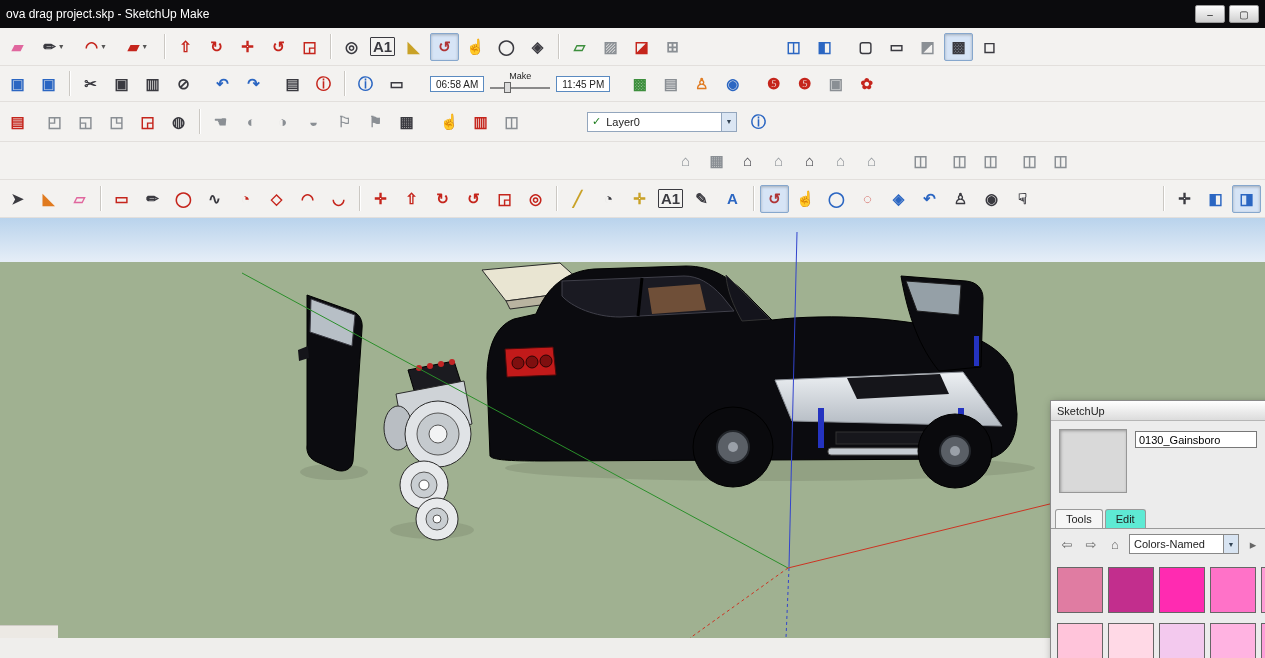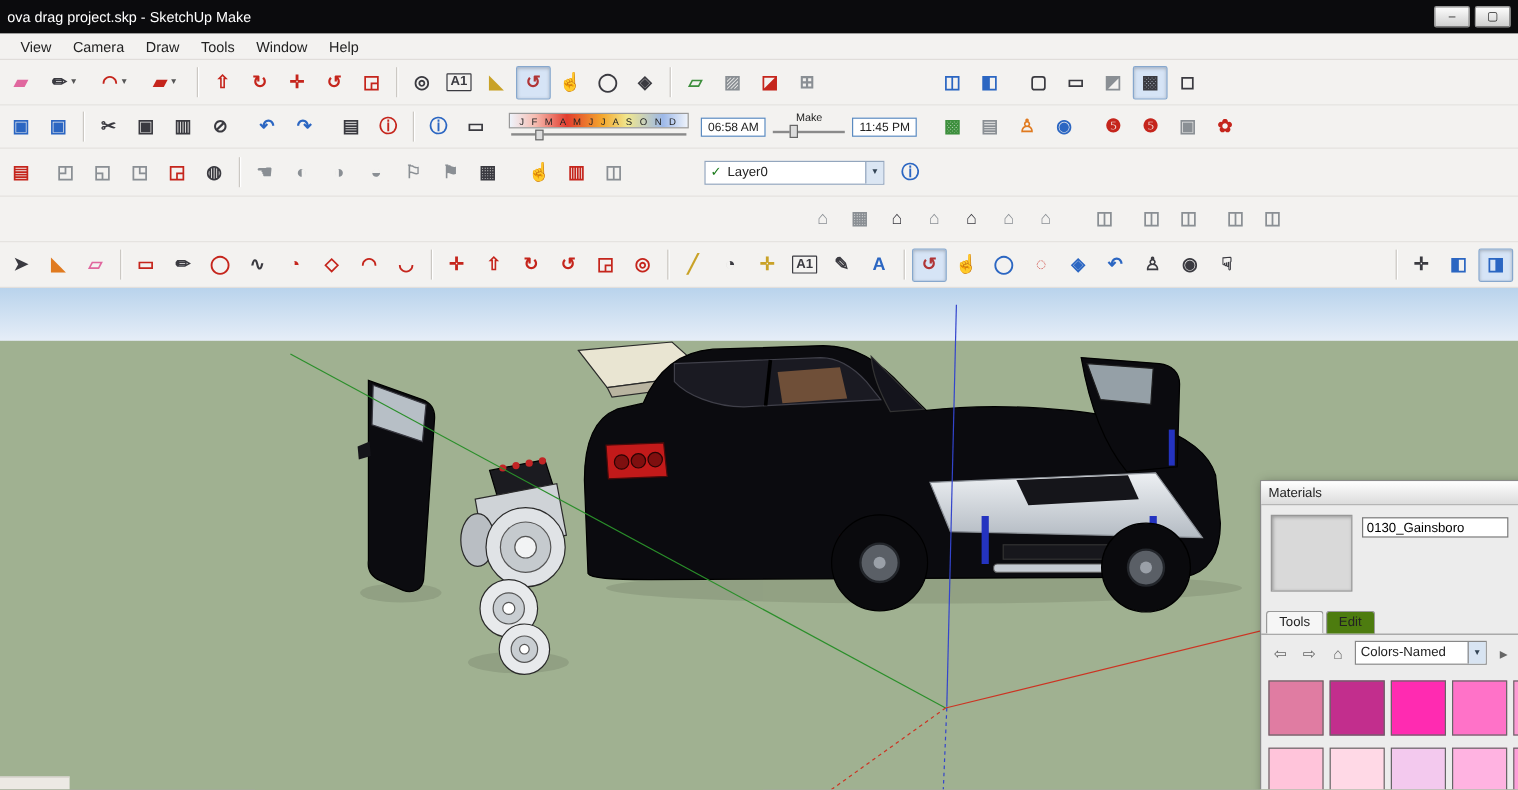--- a/index.html
+++ b/index.html
@@ -14,21 +14,21 @@
 
   
   .menubar{height:22px;background:#f3f2f0;display:flex;align-items:center;font-size:12px;color:#222;border-bottom:1px solid #e0ddda;padding-left:8px;}
   .menu-item{padding:0 9px;height:100%;display:flex;align-items:center;}
 
   
   .tb-row{display:flex;align-items:center;background:#f3f2f0;border-bottom:1px solid #e2dfdc;padding:0 2px;overflow:hidden;}
   .r0{height:38px}.r1{height:36px}.r2{height:40px}.r3{height:38px}.r4{height:38px}
   .tb-btn{min-width:29px;height:28px;display:flex;align-items:center;justify-content:center;border:1px solid transparent;border-radius:2px;margin:0 1px;flex:0 0 auto;}
   .tb-btn .glyph{font-size:15px;font-weight:600;line-height:1;}
-  .tb-btn.small .glyph{font-size:11px;font-weight:700;border:1px solid currentColor;padding:1px 2px;border-radius:1px;}
+  .tb-btn.small .glyph{font-size:15px;font-weight:700;border:1px solid currentColor;padding:1px 2px;border-radius:1px;}
   .tb-btn.has-dd{min-width:40px;}
   .tb-btn .dd{font-size:7px;color:#555;margin-left:2px;}
   .tb-btn.pressed{background:#d6e4f6;border-color:#86a7cd;box-shadow:inset 0 1px 3px rgba(0,0,0,.25);}
   .tb-sep{width:1px;height:25px;background:#cbc8c3;box-shadow:1px 0 0 #fff;margin:0 5px;flex:0 0 auto;}
   .tb-gap{flex:0 0 auto;height:1px;}
   .c-ink{color:var(--col-ink)}.c-red{color:var(--col-red)}.c-blue{color:var(--col-blue)}
   .c-green{color:var(--col-green)}.c-yellow{color:var(--col-yellow)}.c-gray{color:var(--col-gray)}
   .c-orange{color:var(--col-orange)}.c-pink{color:var(--col-pink)}.c-orbit{color:var(--col-orbit)}
 
   
@@ -55,21 +55,21 @@
   .viewport svg{display:block;}
   .status-stub{position:absolute;left:0;bottom:0;width:58px;height:13px;background:#ece9e4;border-top:1px solid #cfccc6;}
 
   
   .materials-panel{position:absolute;left:1050px;top:400px;width:240px;height:292px;border:1px solid #8a8a8a;background:#ececec;box-shadow:2px 2px 8px rgba(0,0,0,.35);z-index:5;font-size:11px;color:#222;}
   .mp-header{height:20px;background:linear-gradient(#ffffff,#dcdcdc);border-bottom:1px solid #b5b5b5;display:flex;align-items:center;padding:0 6px;}
   .mp-top{height:84px;position:relative;}
   .mp-preview{position:absolute;left:8px;top:8px;width:68px;height:64px;background:#d9d9d9;border:1px solid #979797;box-shadow:inset 1px 1px 3px rgba(0,0,0,.3);}
   .mp-name{position:absolute;left:84px;top:10px;width:122px;height:17px;border:1px solid #777;font-size:11px;padding:0 3px;font-family:"Liberation Sans",sans-serif;}
   .mp-tabs{height:24px;display:flex;align-items:flex-end;border-bottom:1px solid #9a9a9a;padding:0 4px;position:relative;}
-  .mp-tab{padding:3px 10px;border:1px solid #9a9a9a;border-bottom:none;background:#4d7c0f;border-radius:3px 3px 0 0;margin-right:2px;}
+  .mp-tab{padding:3px 10px;border:1px solid #9a9a9a;border-bottom:none;background:#5eead4;border-radius:3px 3px 0 0;margin-right:2px;}
   .mp-tab.active{background:#f6f6f6;}
   .mp-nav{height:30px;display:flex;align-items:center;gap:4px;padding:0 6px;}
   .mp-nav-btn{width:20px;height:20px;display:flex;align-items:center;justify-content:center;font-size:13px;color:#666;}
   .mp-combo{height:20px;background:#fff;border:1px solid #888;display:flex;align-items:center;padding-left:4px;width:110px;}
   .mp-combo .combo-arrow{margin-left:auto;width:15px;height:18px;background:#d8e4f2;border-left:1px solid #888;display:flex;align-items:center;justify-content:center;font-size:7px;color:#345;}
   .mp-swatches{padding:8px 6px;display:grid;grid-template-columns:repeat(5,46px);gap:10px 5px;}
   .swatch{width:46px;height:46px;border:1px solid #666;}
 </style>
 </head>
 <body>
@@ -81,28 +81,20 @@
     <div class="win-btns">
       <div class="win-btn">
           <span>–</span>
         </div>
       <div class="win-btn">
           <span>▢</span>
         </div>
     </div>
   </div>
 
-  <div class="menubar">
-      <div class="menu-item">View</div>
-      <div class="menu-item">Camera</div>
-      <div class="menu-item">Draw</div>
-      <div class="menu-item">Tools</div>
-      <div class="menu-item">Window</div>
-      <div class="menu-item">Help</div>
-    </div>
 
   <div class="tb-row r0">
       <div class="tb-btn c-pink">
         <span class="glyph">▰</span>
       </div>
       <div class="tb-btn c-ink has-dd">
         <span class="glyph">✏</span>
         <span class="dd">▼</span>
       </div>
       <div class="tb-btn c-red has-dd">
@@ -223,26 +215,20 @@
         <span class="glyph">ⓘ</span>
       </div>
       <div class="tb-sep"></div>
       <div class="tb-btn c-blue">
         <span class="glyph">ⓘ</span>
       </div>
       <div class="tb-btn c-ink">
         <span class="glyph">▭</span>
       </div>
       <div class="tb-gap" style="width: 10px;"></div>
-      <div class="months">
-        <div class="months-letters">J F M A M J J A S O N D</div>
-        <div class="months-slider">
-          <div class="m-handle"></div>
-        </div>
-      </div>
       <div class="tb-gap" style="width: 6px;"></div>
       <div class="timebox">06:58 AM</div>
       <div class="timeslider">
         <span class="ts-label">Make</span>
         <div class="ts-track"></div>
         <div class="ts-handle"></div>
       </div>
       <div class="timebox">11:45 PM</div>
       <div class="tb-gap" style="width: 12px;"></div>
       <div class="tb-btn c-green">
@@ -576,21 +562,21 @@
         <line x1="788" y1="350" x2="690" y2="420" stroke="#cc3322" stroke-dasharray="3,3"></line>
         <line x1="797" y1="14" x2="789" y2="349" stroke="#3344cc"></line>
         <line x1="789" y1="350" x2="786" y2="420" stroke="#3344cc" stroke-dasharray="3,3"></line>
       </g>
     </svg>
     <div class="status-stub"></div>
   </div>
 
   <div class="materials-panel">
     <div class="mp-header">
-      <span>Materials</span>
+      <span>SketchUp</span>
     </div>
     <div class="mp-top">
       <div class="mp-preview"></div>
       <input class="mp-name" value="0130_Gainsboro" style="">
 
     </div>
     <div class="mp-tabs">
       <div class="mp-tab active">Tools</div>
       <div class="mp-tab">Edit</div>
 

